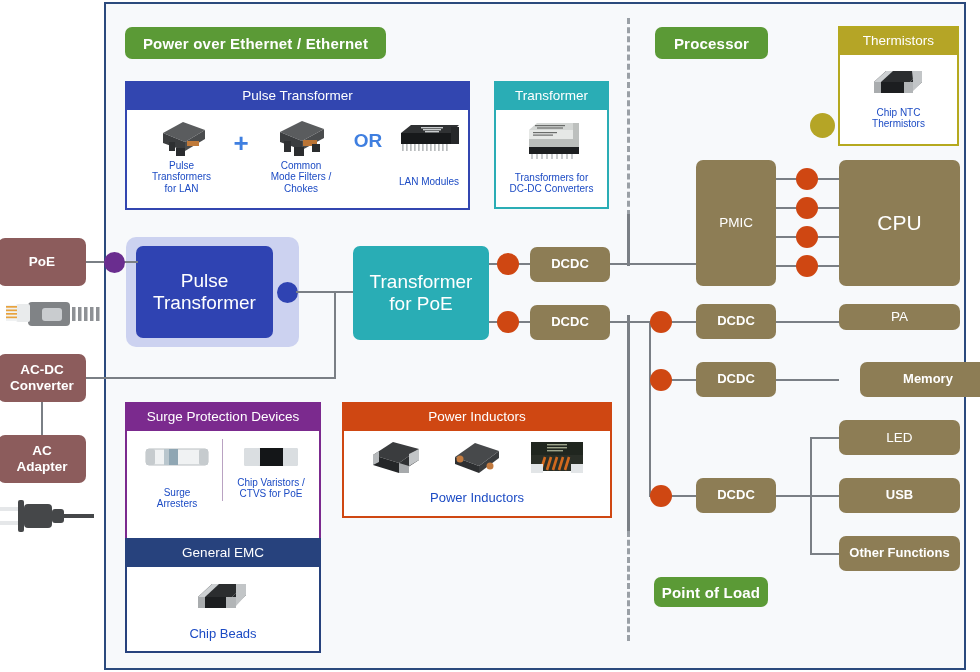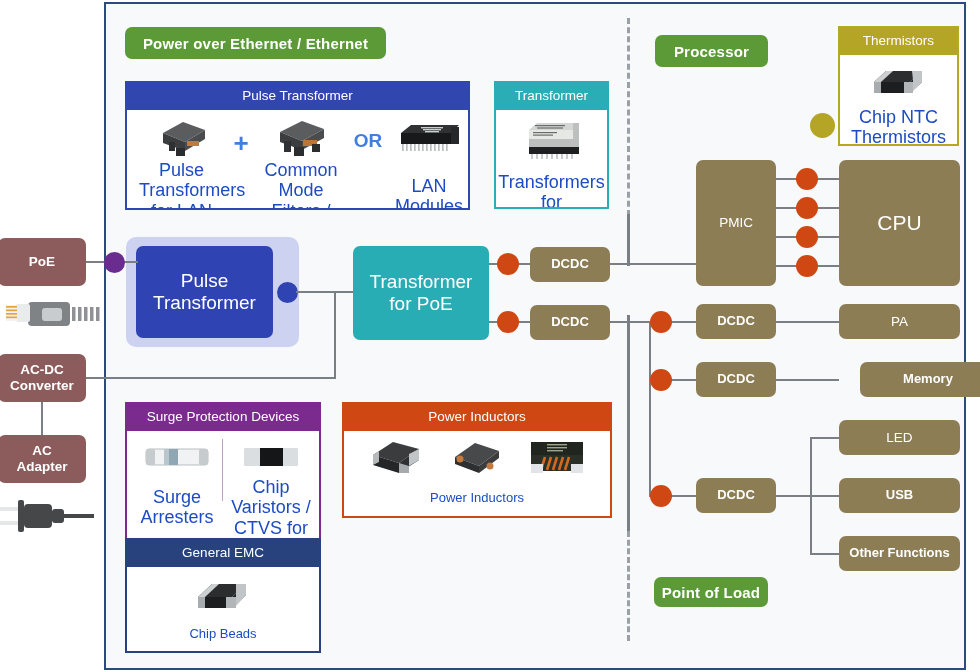--- a/index.html
+++ b/index.html
@@ -19,21 +19,21 @@
         display:flex;align-items:center;justify-content:center;
         font-weight:bold;font-size:15px;letter-spacing:.2px;}
 
   
   .card{background:#ffffff;border-radius:0;overflow:hidden;
         display:flex;flex-direction:column;}
   .card-hd{color:#ffffff;font-size:13.5px;text-align:center;
            padding:5px 4px 6px;line-height:1.15;}
   .card-bd{flex:1;display:flex;align-items:center;justify-content:center;
            background:#ffffff;}
-  .cap{color:#1c4bc4;font-size:18px;text-align:center;line-height:1.15;}
+  .cap{color:#1c4bc4;font-size:10px;text-align:center;line-height:1.15;}
 
   
   .c-blue  {border:2px solid #3246b0;}
   .c-blue   .card-hd{background:#3246b0;}
   .c-teal  {border:2px solid #2aadb5;}
   .c-teal   .card-hd{background:#2aadb5;}
   .c-olive {border:2px solid #b5a91f;}
   .c-olive  .card-hd{background:#b5a526;}
   .c-purple{border:2px solid #7b2a8e;}
   .c-purple .card-hd{background:#7b2a8e;}
@@ -75,21 +75,21 @@
 
   <div class="abs dash" style="left:627px;top:18px;height:198px;"></div>
   <div class="abs wire wv" style="left:627px;top:214px;width:3px;height:52px;"></div>
   <div class="abs wire wv" style="left:627px;top:315px;width:3px;height:216px;"></div>
   <div class="abs dash" style="left:627px;top:531px;height:110px;"></div>
 
   <div class="abs pill" style="left:125px;top:27px;width:261px;height:32px;">
     <span>Power over Ethernet / Ethernet</span>
   </div>
 
-  <div class="abs pill" style="left:655px;top:27px;width:113px;height:32px;margin-top:8px;">
+  <div class="abs pill" style="left:655px;top:27px;width:113px;height:32px;">
     <span>Processor</span>
   </div>
 
   <div class="abs pill" style="left:654px;top:577px;width:114px;height:30px;">
     <span>Point of Load</span>
   </div>
 
   <div class="abs card c-blue" style="left:125px;top:81px;width:345px;height:129px;">
     <div class="card-hd">Pulse Transformer</div>
     <div class="card-bd" style="position:relative;">
@@ -421,21 +421,21 @@
   <div class="abs node n-orange" style="left:796px;top:255px;width:22px;height:22px;"></div>
 
   <div class="abs wire wv" style="left:649px;top:321px;width:2px;height:176px;"></div>
 
   <div class="abs wire wh" style="left:649px;top:321px;width:47px;height:2px;"></div>
   <div class="abs node n-orange" style="left:650px;top:311px;width:22px;height:22px;"></div>
   <div class="abs blk blk-khaki" style="left:696px;top:304px;width:80px;height:35px;">
     <span>DCDC</span>
   </div>
   <div class="abs wire wh" style="left:776px;top:321px;width:63px;height:2px;"></div>
-  <div class="abs blk blk-khaki plain" style="left:839px;top:304px;width:121px;height:35px;">
+  <div class="abs blk blk-khaki plain" style="left:839px;top:304px;width:121px;height:26px;">
     <span>PA</span>
   </div>
 
   <div class="abs wire wh" style="left:649px;top:379px;width:47px;height:2px;"></div>
   <div class="abs node n-orange" style="left:650px;top:369px;width:22px;height:22px;"></div>
   <div class="abs blk blk-khaki" style="left:696px;top:362px;width:80px;height:35px;">
     <span>DCDC</span>
   </div>
   <div class="abs wire wh" style="left:776px;top:379px;width:63px;height:2px;"></div>
   <div class="abs blk blk-khaki" style="left:860px;top:362px;width:136px;height:35px;">

